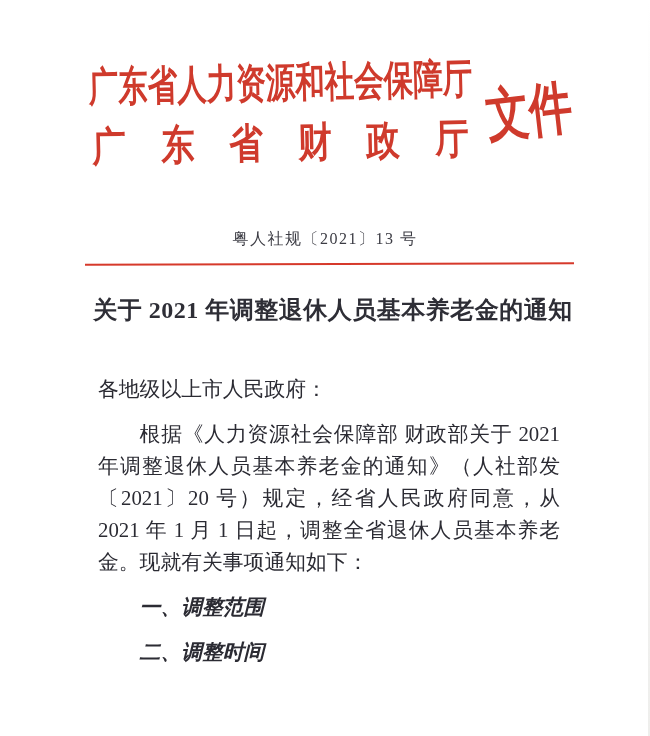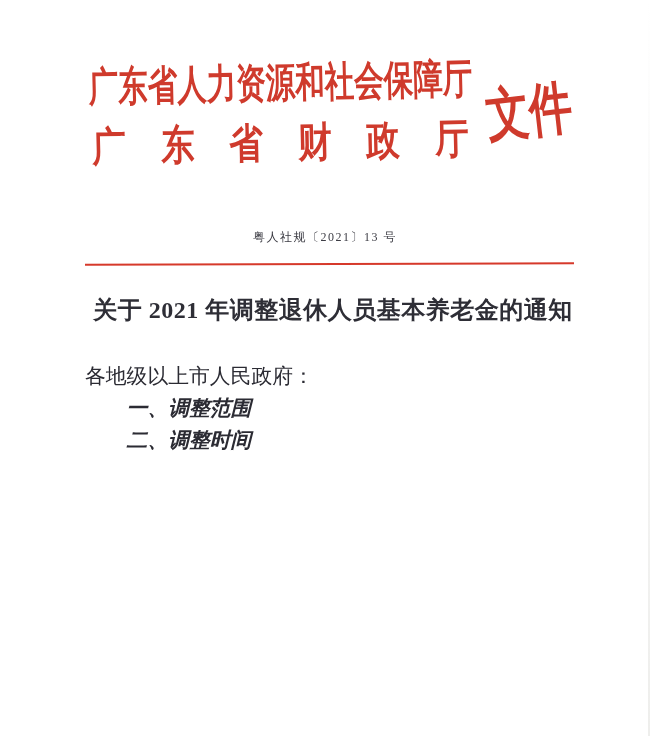--- a/index.html
+++ b/index.html
@@ -30,40 +30,40 @@
     position:absolute; left:482px; top:78px;
     font-size:58px; font-weight:bold; color:#cf3a2c;
     white-space:nowrap;
     transform:rotate(-6.5deg) scaleX(0.74);
     transform-origin:left top;
   }
   
   .doc-number {
     position:absolute; left:0; top:229px; width:650px;
     text-align:center;
-    font-size:12px; color:#3c3c44; letter-spacing:1.5px;
+    font-size:16px; color:#3c3c44; letter-spacing:1.5px;
   }
   .red-divider {
     position:absolute; left:85px; top:263px;
     width:489px; height:2px; background:#d6392b;
     transform:rotate(-0.15deg);
   }
   .doc-title {
     position:absolute; left:8px; top:294px; width:650px;
     text-align:center;
     font-size:24px; font-weight:bold; color:#2e2e36;
     letter-spacing:0.5px;
   }
   
   .body-text {
     position:absolute; left:85px; top:360px; width:488px;
     font-size:20.8px; line-height:32px;
     text-align:justify; color:#2b2b33;
   }
-  .body-text p { margin:0; text-indent:2em; }
+  .body-text p { margin:13px; text-indent:2em; }
   .body-text p.salutation { text-indent:0; }
   .body-text p.sec-heading { font-weight:bold;font-style:italic; }
   
   .page-edge {
     position:absolute; right:0; top:0; width:2px; height:736px;
     background:linear-gradient(to bottom, #ffffff 0%, #f3f3f2 60%, #eeeeec 100%);
   }
 </style>
 </head>
 <body>
@@ -84,20 +84,21 @@
   <div class="doc-type-label">文件</div>
 
   <div class="doc-number">粤人社规〔2021〕13 号</div>
 
   <div class="red-divider"></div>
 
   <div class="doc-title">关于 2021 年调整退休人员基本养老金的通知</div>
 
   <div class="body-text">
     <p class="salutation">各地级以上市人民政府：</p>
+    <p>根据《人力资源社会保障部 财政部关于 2021 年调整退休人员基本养老金的通知》（人社部发〔2021〕20 号）规定，经省人民政府同意，从 2021 年 1 月 1 日起，调整全省退休人员基本养老金。现就有关事项通知如下：</p>
     <p class="sec-heading">一、调整范围</p>
     <p class="sec-heading">二、调整时间</p>
 
   </div>
 
   <div class="page-edge"></div>
 
 </div>
 
 </body></html>

